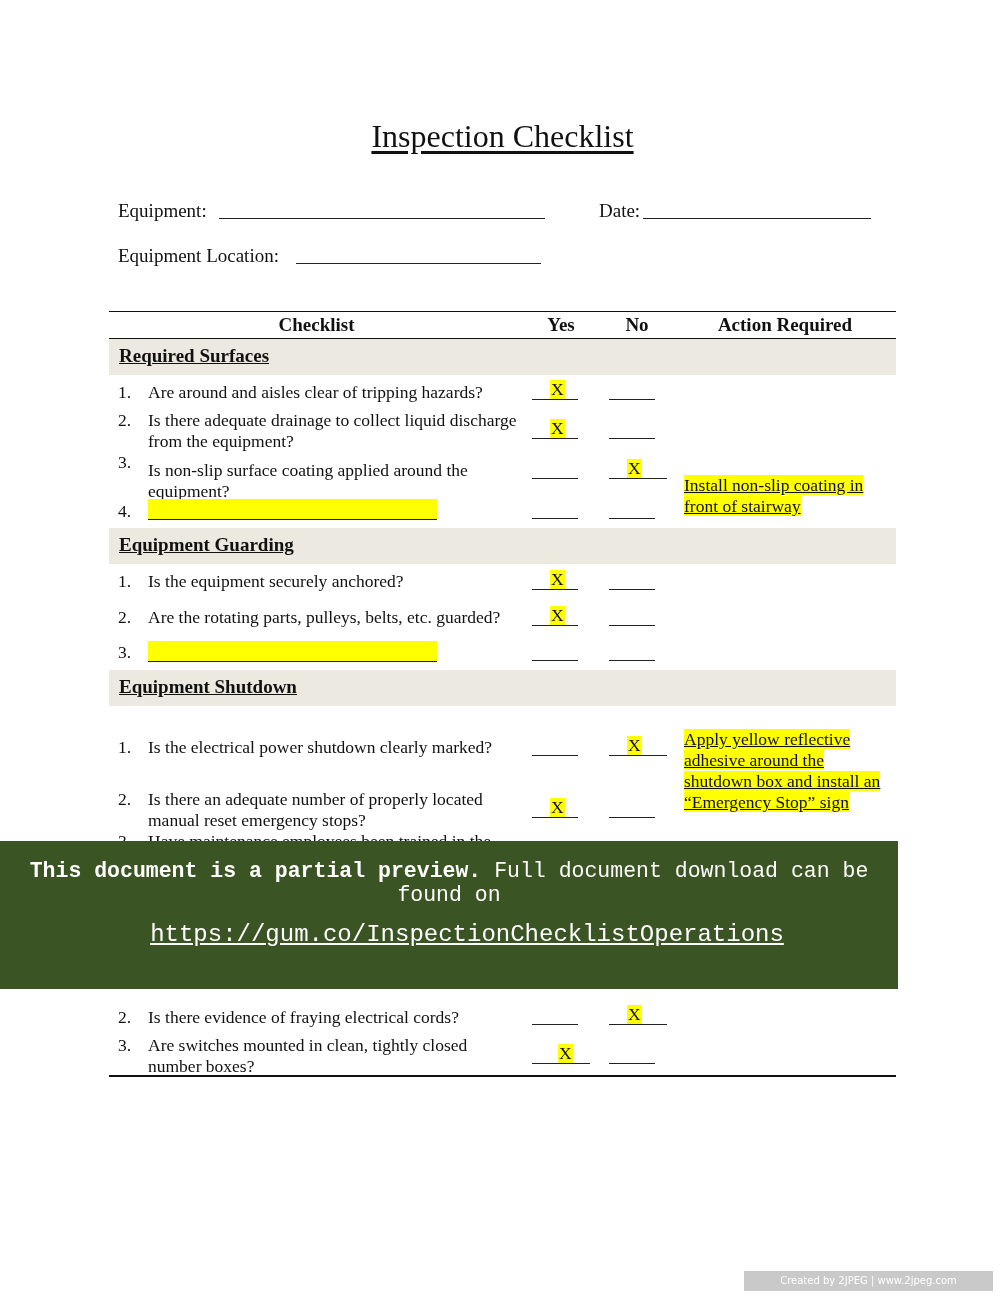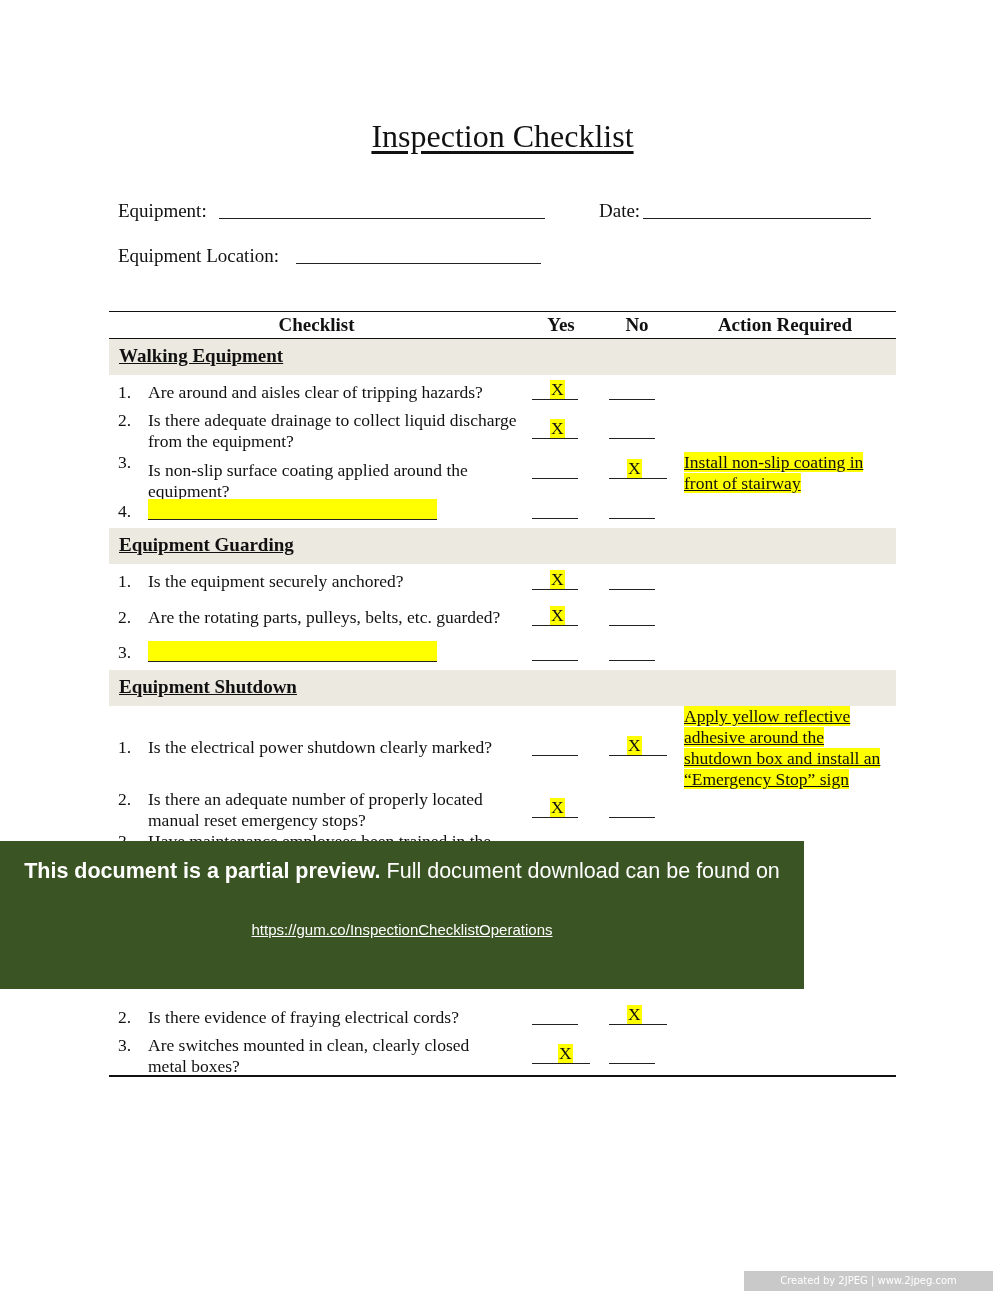--- a/index.html
+++ b/index.html
@@ -13,27 +13,27 @@
   .rule-head { position: absolute; left: 109px; top: 338px; width: 787px; border-top: 1.6px solid #111; }
   .rule-bottom { position: absolute; left: 109px; top: 1075px; width: 787px; border-top: 2px solid #111; }
   .hdr { position: absolute; top: 314px; font-size: 19px; font-weight: bold; text-align: center; }
   .section { position: absolute; left: 109px; width: 787px; height: 36px; background: #ece9e0; }
   .section-label { position: absolute; left: 10px; top: 6px; font-size: 19px; font-weight: bold; text-decoration: underline; }
   .item-num { position: absolute; left: 118px; font-size: 17.5px; }
   .item-text { position: absolute; left: 148px; font-size: 17.5px; line-height: 21px; width: 380px; }
   .hl-blank { position: absolute; left: 148px; width: 289px; height: 20px; background: #ffff00; border-bottom: 1.5px solid #222; }
   .mark { position: absolute; width: 46px; height: 0; border-bottom: 1.3px solid #222; }
   .mark .x { position: absolute; left: 18px; bottom: 0; background: #ffff00; font-size: 17.5px; line-height: 19px; padding: 0 1px; }
-  .action { position: absolute; left: 684px; font-size: 17.5px; line-height: 21px; }
+  .action { position: absolute; left: 684px; font-size: 17.5px; line-height: 21px; margin-top: 23px; }
   .action span { background: #ffff00; text-decoration: underline; }
-  .banner { position: absolute; left: 0; top: 841px; width: 804px; height: 148px; background: #3a5423; color: #fff;
-            font-family: Liberation Sans, sans-serif; text-align: center; }
+  .banner { position: absolute; left: 0; top: 841px; width: 898px; height: 148px; background: #3a5423; color: #fff;
+            font-family: Liberation Mono, monospace; text-align: center; }
   .banner .l1 { position: absolute; top: 18px; width: 100%; font-size: 21.5px; }
   .banner .l2 { position: absolute; top: 44px; width: 100%; font-size: 21.5px; }
-  .banner .l3 { position: absolute; top: 80px; width: 100%; font-size: 15px; }
+  .banner .l3 { position: absolute; top: 80px; width: 100%; font-size: 24px; padding-left: 18px; }
   .banner .l3 a { color: #fff; text-decoration: underline; }
   .wm { position: absolute; left: 744px; top: 1271px; width: 249px; height: 20px; background: #c9c9c9; color: #fff;
         font-family: "DejaVu Sans", sans-serif; font-size: 10px; line-height: 20px; text-align: center; }
 </style>
 </head>
 <body>
 
 <div class="title">Inspection Checklist</div>
 
 <span class="field-label" style="left:118px;top:200px;">Equipment:</span>
@@ -44,21 +44,21 @@
 <div class="blank" style="left:296px;top:263px;width:245px;"></div>
 
 <div class="rule-top"></div>
 <div class="hdr" style="left:109px;width:415px;">Checklist</div>
 <div class="hdr" style="left:530px;width:62px;">Yes</div>
 <div class="hdr" style="left:606px;width:62px;">No</div>
 <div class="hdr" style="left:674px;width:222px;">Action Required</div>
 <div class="rule-head"></div>
 
 <div class="section" style="top:339px;">
-  <span class="section-label">Walking Equipment</span>
+  <span class="section-label">Required Surfaces</span>
 </div>
 <span class="item-num" style="top:382px;">1.</span>
 <span class="item-text" style="top:382px;">Are around and aisles clear of tripping hazards?</span>
 <div class="mark" style="left:532px;top:399px;">
     <span class="x">X</span>
   </div>
 <div class="mark" style="left:609px;top:399px;"></div>
 
 <span class="item-num" style="top:410px;">2.</span>
 <span class="item-text" style="top:410px;">Is there adequate drainage to collect liquid discharge from the equipment?</span>
@@ -127,21 +127,21 @@
 <div class="mark" style="left:609px;top:988px;"></div>
 
 <span class="item-num" style="top:1007px;">2.</span>
 <span class="item-text" style="top:1007px;">Is there evidence of fraying electrical cords?</span>
 <div class="mark" style="left:532px;top:1024px;"></div>
 <div class="mark" style="left:609px;top:1024px;width:58px;">
     <span class="x">X</span>
   </div>
 
 <span class="item-num" style="top:1035px;">3.</span>
-<span class="item-text" style="top:1035px;width:360px;">Are switches mounted in clean, clearly closed metal boxes?</span>
+<span class="item-text" style="top:1035px;width:360px;">Are switches mounted in clean, tightly closed number boxes?</span>
 <div class="mark" style="left:532px;top:1063px;width:58px;">
     <span class="x" style="left:26px;">X</span>
   </div>
 <div class="mark" style="left:609px;top:1063px;"></div>
 
 <div class="rule-bottom"></div>
 
 <div class="banner">
   <div class="l1"><b>This document is a partial preview.</b><span> Full document download can be found on</span></div>
   <div class="l3"><a>https://gum.co/InspectionChecklistOperations</a></div>

